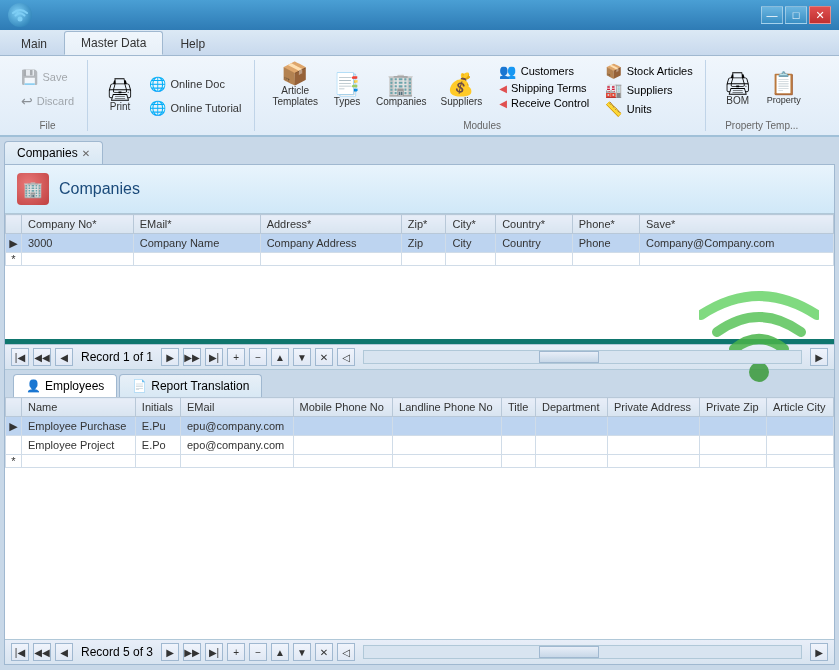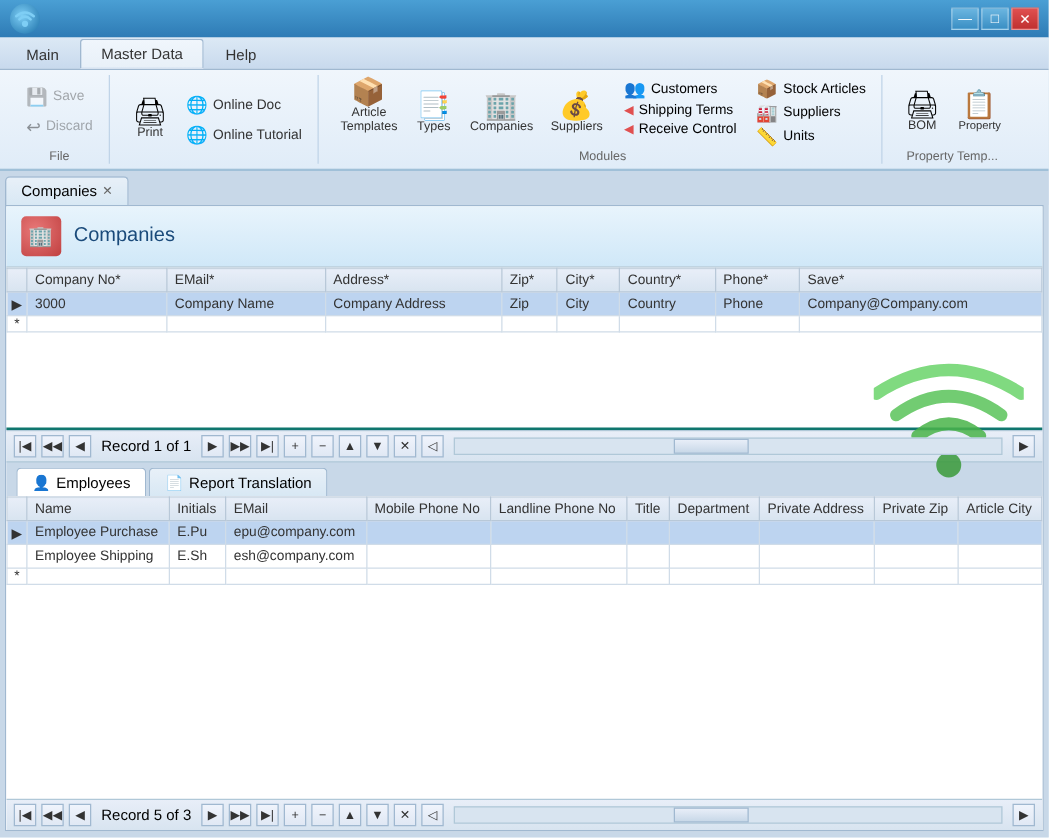--- a/index.html
+++ b/index.html
@@ -137,21 +137,21 @@
     .panel-icon {
       width: 32px; height: 32px;
       background: radial-gradient(circle at 35% 35%, #e87878, #c04040);
       border-radius: 4px;
       display: flex; align-items: center; justify-content: center;
       color: white; font-size: 16px;
     }
     .panel-title { font-size: 16px; color: #1a4a7a; font-weight: normal; }
 
     
-    .grid-container { flex: 1; overflow: auto; border-bottom: 2px solid #0f766e; }
+    .grid-container { flex: 1; overflow: auto; border-bottom: 5px solid #0f766e; }
     table { width: 100%; border-collapse: collapse; }
     table th {
       background: linear-gradient(to bottom, #e8eef8, #d8e4f0);
       border: 1px solid #b8c8d8;
       padding: 3px 6px;
       font-weight: normal;
       text-align: left;
       font-size: 11px;
       color: #333;
     }
@@ -501,23 +501,23 @@
                 <td></td>
                 <td></td>
                 <td></td>
                 <td></td>
                 <td></td>
                 <td></td>
                 <td></td>
               </tr>
               <tr>
                 <td class="row-indicator"></td>
-                <td>Employee Shipping</td>
-                <td>E.Sh</td>
-                <td>esh@company.com</td>
+                <td>Employee Project</td>
+                <td>E.Po</td>
+                <td>epo@company.com</td>
                 <td></td>
                 <td></td>
                 <td></td>
                 <td></td>
                 <td></td>
                 <td></td>
                 <td></td>
               </tr>
               <tr class="row-new">
                 <td class="row-indicator">*</td>

